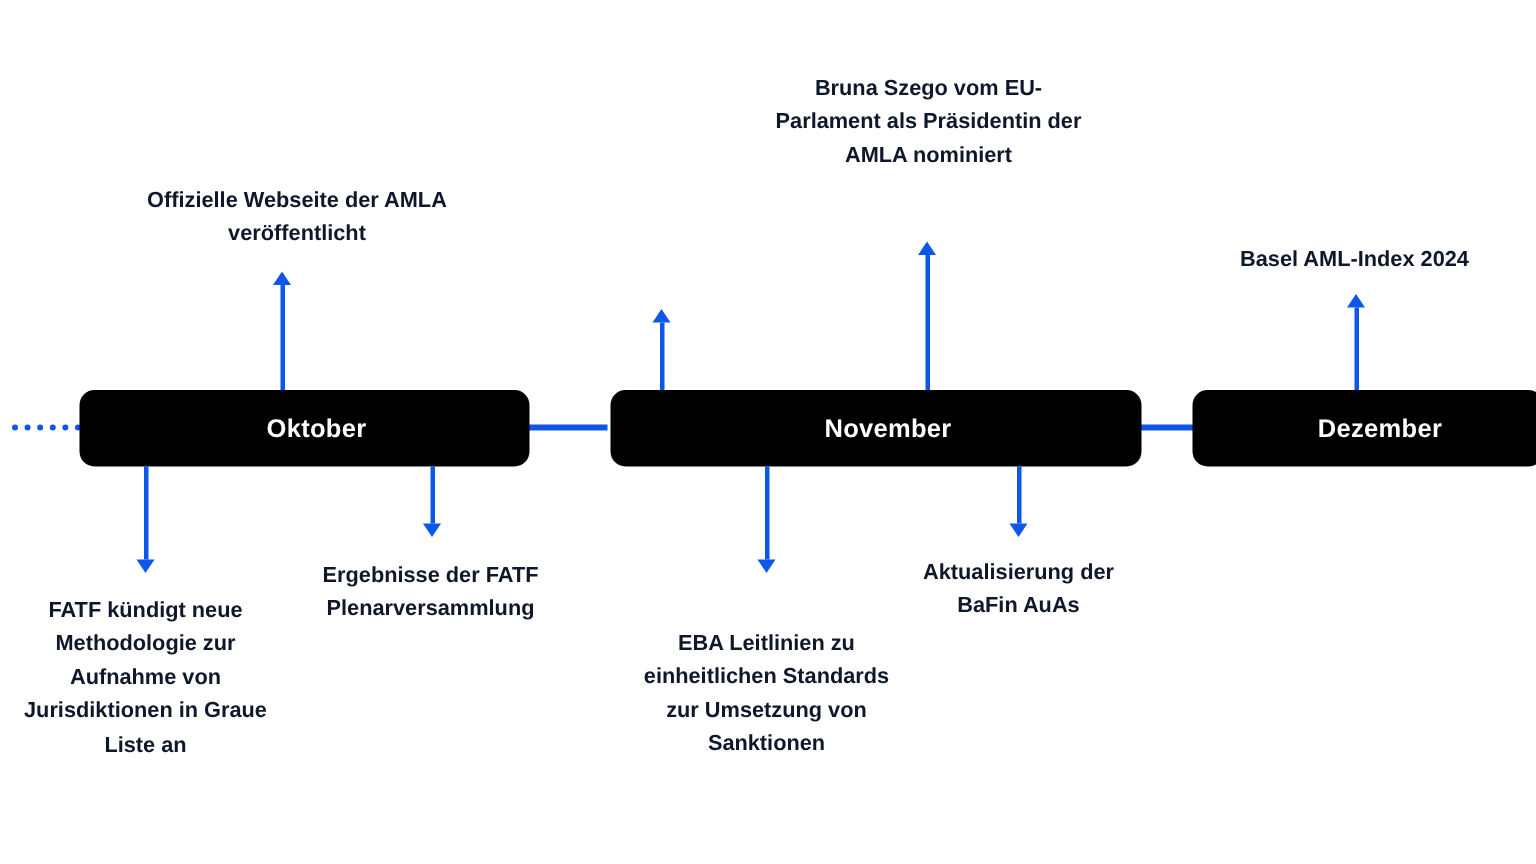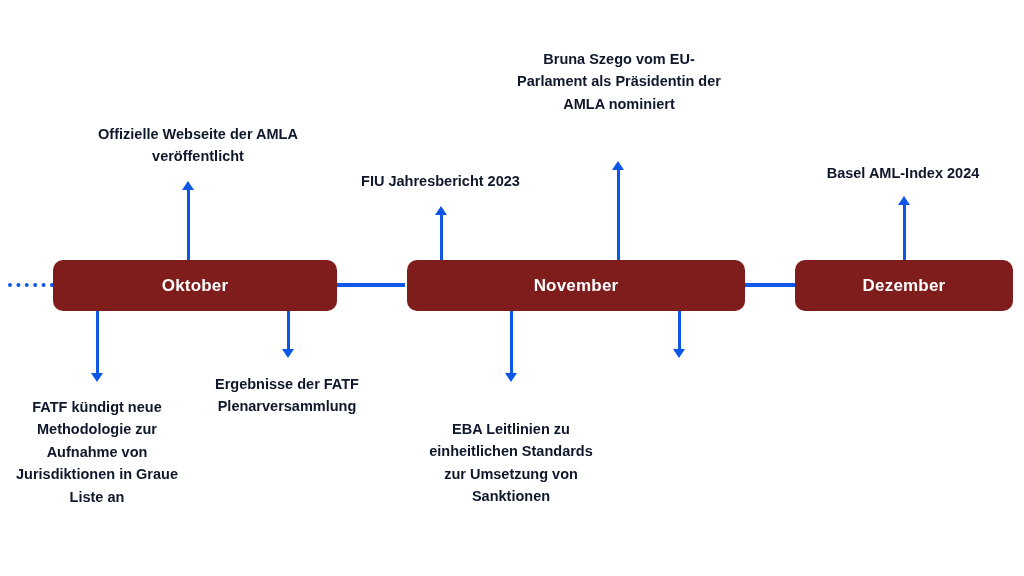--- a/index.html
+++ b/index.html
@@ -13,29 +13,30 @@
     font-family: "Liberation Sans", sans-serif;
     overflow: hidden;
   }
   #canvas {
     position: relative;
     width: 1024px;
     height: 576px;
   }
   .node {
     position: absolute;
-    background: #7f1d1d;
+    background: #000000;
     border-radius: 10px;
     color: #ffffff;
     font-size: 17px;
     font-weight: 700;
     display: flex;
     align-items: center;
     justify-content: center;
     letter-spacing: .2px;
+    padding-left: 16px;
   }
   .connector {
     position: absolute;
     background: #0d56e8;
     height: 4px;
   }
   .lead-dots {
     position: absolute;
     height: 0;
     border-top: 4px dotted #0d56e8;
@@ -88,21 +89,20 @@
   <div class="node" style="left:795px; top:260px; width:218px; height:51px;">
     <span>Dezember</span>
   </div>
 
   <div class="stem" style="left:187px; top:190px; height:70px;"></div>
   <div class="arrow arrow-up" style="left:182px; top:181px;"></div>
   <div class="label" style="left:93px; top:123px; width:210px;">Offizielle Webseite der AMLA veröffentlicht</div>
 
   <div class="stem" style="left:440px; top:215px; height:45px;"></div>
   <div class="arrow arrow-up" style="left:435px; top:206px;"></div>
-  <div class="label" style="left:332px; top:170px; width:217px;">FIU Jahresbericht 2023</div>
 
   <div class="stem" style="left:617px; top:170px; height:90px;"></div>
   <div class="arrow arrow-up" style="left:612px; top:161px;"></div>
   <div class="label" style="left:514px; top:48px; width:210px;">Bruna Szego vom EU-Parlament als Präsidentin der AMLA nominiert</div>
 
   <div class="stem" style="left:903px; top:205px; height:55px;"></div>
   <div class="arrow arrow-up" style="left:898px; top:196px;"></div>
   <div class="label" style="left:805px; top:162px; width:196px;">Basel AML-Index 2024</div>
 
   <div class="stem" style="left:96px; top:311px; height:62px;"></div>
@@ -112,14 +112,15 @@
   <div class="stem" style="left:287px; top:311px; height:38px;"></div>
   <div class="arrow arrow-down" style="left:282px; top:349px;"></div>
   <div class="label" style="left:194px; top:373px; width:186px;">Ergebnisse der FATF Plenarversammlung</div>
 
   <div class="stem" style="left:510px; top:311px; height:62px;"></div>
   <div class="arrow arrow-down" style="left:505px; top:373px;"></div>
   <div class="label" style="left:418px; top:418px; width:186px;">EBA Leitlinien zu einheitlichen Standards zur Umsetzung von Sanktionen</div>
 
   <div class="stem" style="left:678px; top:311px; height:38px;"></div>
   <div class="arrow arrow-down" style="left:673px; top:349px;"></div>
+  <div class="label" style="left:597px; top:371px; width:164px;">Aktualisierung der BaFin AuAs</div>
 
 </div>
 
 </body></html>

